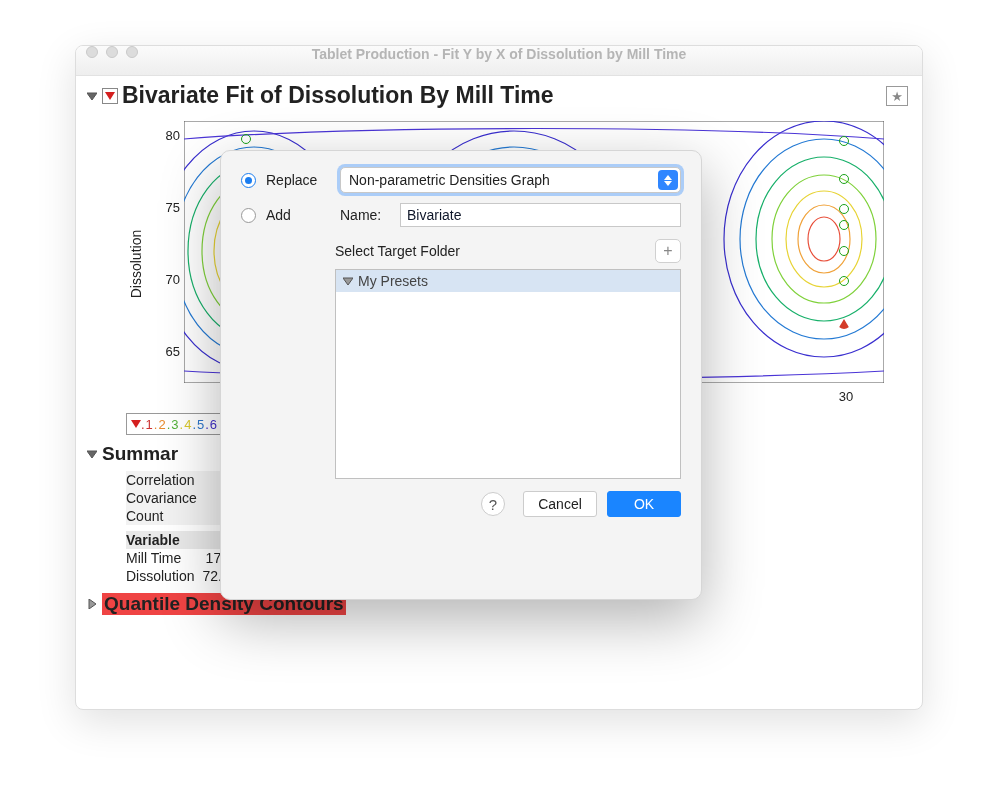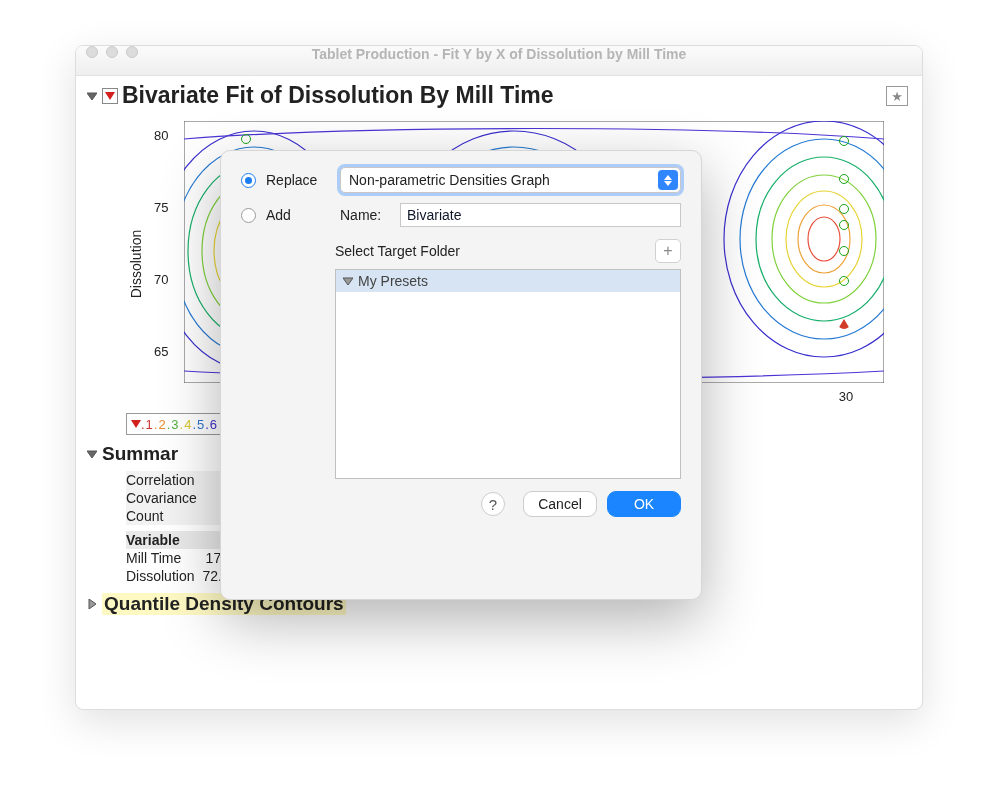--- a/index.html
+++ b/index.html
@@ -58,40 +58,40 @@
     height:298px;
   }
   .ylabel {
     position:absolute; left:-24px; top:50%; transform: translateY(-50%) rotate(-90deg);
     font-size:14px; white-space:nowrap;
   }
   .plot {
     position:absolute; left:58px; top:6px; width:700px; height:262px;
     background:#fff;
   }
-  .ytick { position:absolute; left:28px; font-size:13px; transform:translateY(-50%); text-align:left; width:26px;}
+  .ytick { position:absolute; left:28px; font-size:13px; transform:translateY(-50%); text-align:right; width:26px;}
   .xtick { position:absolute; top:274px; font-size:13px; transform:translateX(-50%);}
   .contours { position:absolute; inset:0; }
   .marker { position:absolute; width:10px; height:10px; border:1.5px solid #1aa21a; border-radius:50%; background:transparent; transform:translate(-50%,-50%);}
   .marker.tri { border:none; width:0;height:0; border-left:6px solid transparent; border-right:6px solid transparent; border-bottom:10px solid transparent; border-bottom-color:#d43c2a; transform:translate(-50%,-80%);}
   .legend-row {
     margin-left:40px;
     display:flex; align-items:center; gap:0px;
     border:1px solid #999; padding:2px 4px; width:95px; height:22px; white-space:nowrap; overflow:hidden;
   }
   .legend-row .red-tri { border:none; }
   .legend-text { font-size:13px; letter-spacing:1px;}
   .summary-title { font-weight:700; font-size:19px; margin-top:8px; display:flex; align-items:center; gap:4px;}
   .stats-table { margin-left:40px; margin-top:6px; border-collapse:collapse; font-size:14px;}
   .stats-table td, .stats-table th { padding:1px 8px 1px 0; text-align:left;}
   .stats-table th { font-weight:700; background:#e9e9e9;}
   .stats-rows td { background:#f2f2f2;}
   .stats-rows td:first-child { min-width:95px;}
   .qd-row { margin-top:8px; display:flex; align-items:center; gap:4px;}
-  .qd-title { font-weight:700; font-size:19px; background:#fef9c3; padding:0 2px;}
+  .qd-title { font-weight:700; font-size:19px; background:#ef4444; padding:0 2px;}
   
   .dialog {
     position:absolute;
     left:220px; top:150px;
     width:482px; height:450px;
     background:#f4f4f4;
     border:1px solid #d6d6d6;
     border-radius:10px;
     box-shadow: 0 20px 60px rgba(0,0,0,0.30);
     padding:16px 20px;
@@ -134,21 +134,21 @@
     background:#d7e4f3; padding:3px 6px; display:flex; align-items:center; gap:4px;
     font-size:14px; color:#444;
   }
   .dlg-buttons { display:flex; justify-content:flex-end; align-items:center; gap:10px; margin-top:12px;}
   .help-btn {
     width:24px; height:24px; border-radius:50%; border:1px solid #ccc; background:#fff;
     display:flex; align-items:center; justify-content:center; font-size:15px; color:#555;
     margin-right:8px;
   }
   .btn {
-    min-width:74px; height:26px; border-radius:9px; border:1px solid #ccc;
+    min-width:74px; height:26px; border-radius:3px; border:1px solid #ccc;
     background:#fff; font-size:14px; display:flex; align-items:center; justify-content:center;
     padding:0 4px;
   }
   .btn.primary { background:#1a85ff; border-color:#1a85ff; color:#fff; font-weight:500;}
   .gray-tri svg { fill:#999;}
   .right-tri svg { transform:rotate(-90deg);}
 </style>
 </head>
 <body>
 

